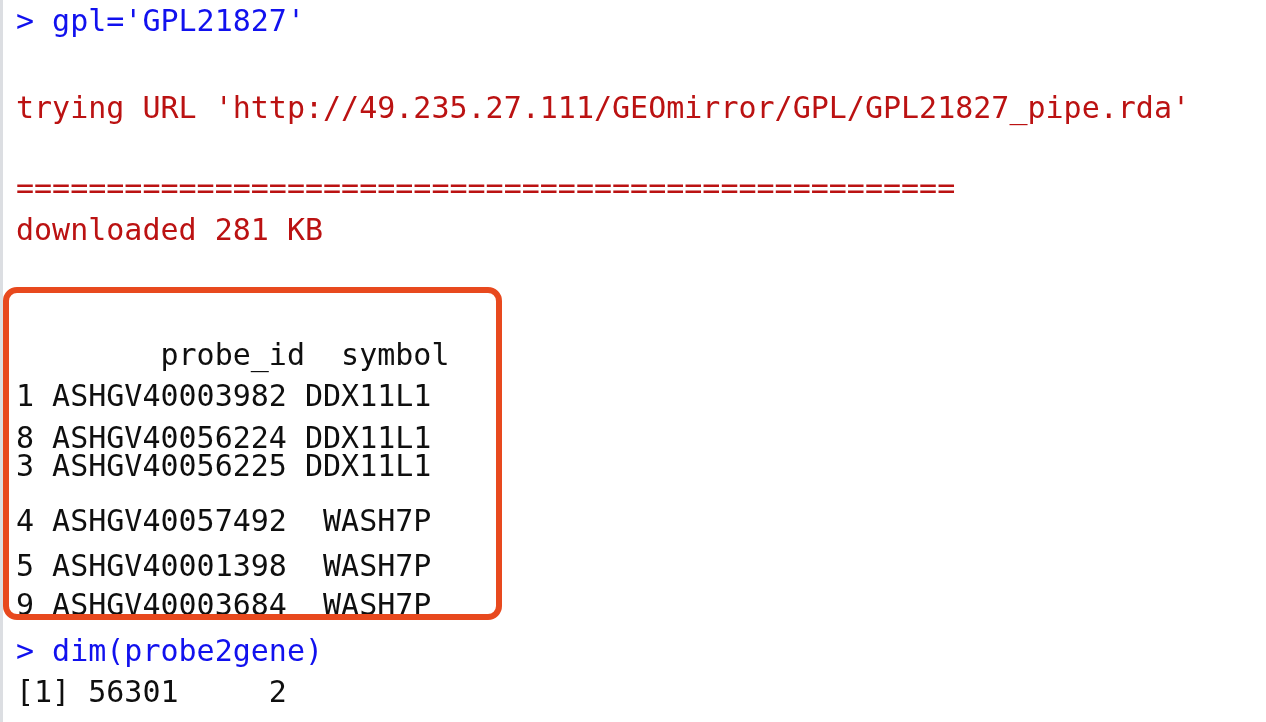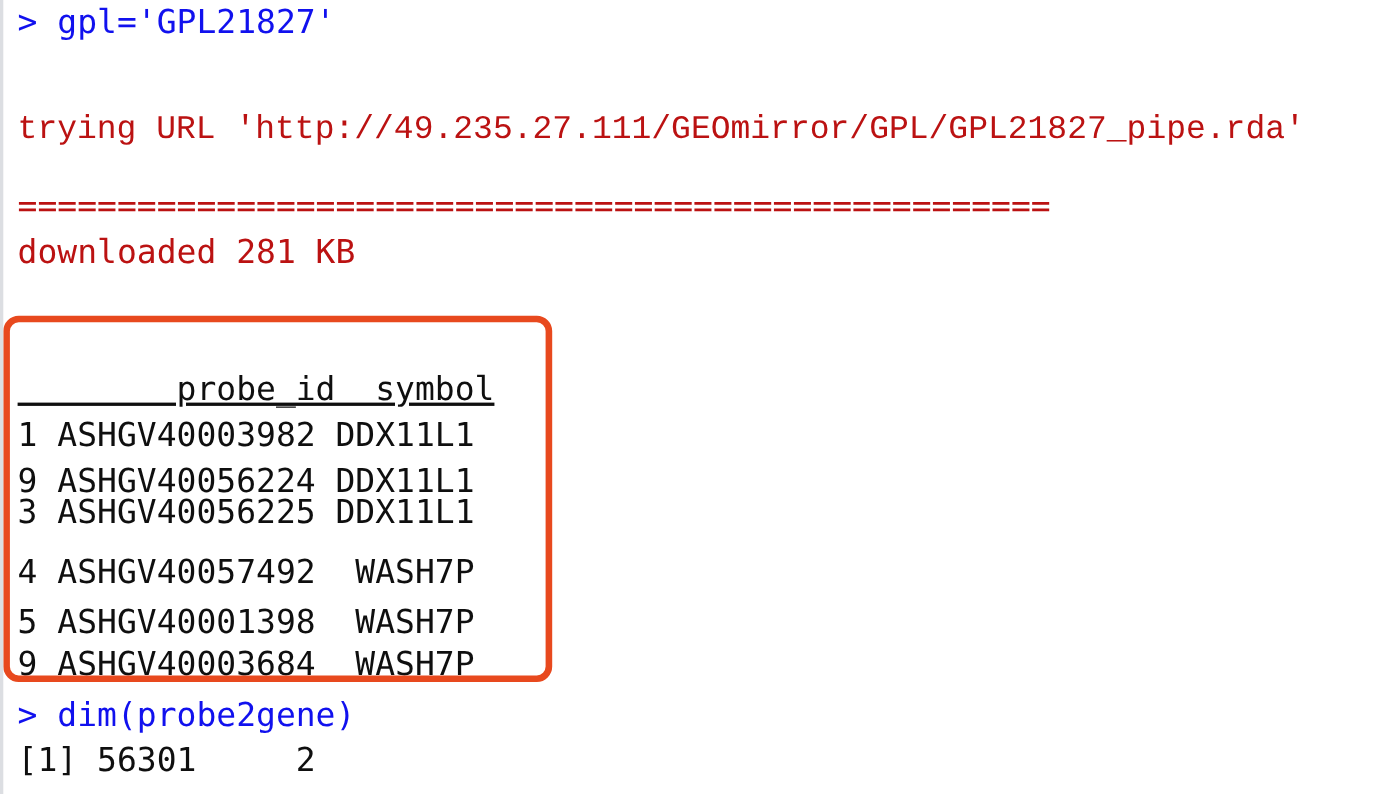--- a/index.html
+++ b/index.html
@@ -69,35 +69,35 @@
 </head>
 <body>
 
 <div id="left-gutter"></div>
 
 <div id="console">
 
   <div class="line cmd" style="top:0px;">&gt; gpl='GPL21827'</div>
 
 
-  <div class="line out-red" style="top:98px;font-family:Liberation Mono, monospace;">trying URL 'http://49.235.27.111/GEOmirror/GPL/GPL21827_pipe.rda'</div>
+  <div class="line out-red" style="top:87px;">trying URL 'http://49.235.27.111/GEOmirror/GPL/GPL21827_pipe.rda'</div>
 
 
   <div class="line out-red" style="top:166.8px;">====================================================</div>
 
   <div class="line out-red" style="top:208.5px;">downloaded 281 KB</div>
 
   <div class="line" style="top:250.2px;"></div>
 
 
-  <div class="line out-blk" style="top:333.6px;text-decoration:underline;">        probe_id  symbol</div>
+  <div class="line out-blk" style="top:333.6px;">        probe_id  symbol</div>
 
   <div class="line out-blk" style="top:375.3px;">1 ASHGV40003982 DDX11L1</div>
 
-  <div class="line out-blk" style="top:417.0px;">9 ASHGV40056224 DDX11L1</div>
+  <div class="line out-blk" style="top:417.0px;">8 ASHGV40056224 DDX11L1</div>
 
   <div class="line out-blk" style="top:445px;">3 ASHGV40056225 DDX11L1</div>
 
   <div class="line out-blk" style="top:500.4px;">4 ASHGV40057492  WASH7P</div>
 
   <div class="line out-blk" style="top:545px;text-align:center;">5 ASHGV40001398  WASH7P</div>
 
   <div class="line out-blk" style="top:583.8px;">9 ASHGV40003684  WASH7P</div>
 
   <div class="line cmd" style="top:629.5px;">&gt; dim(probe2gene)</div>

